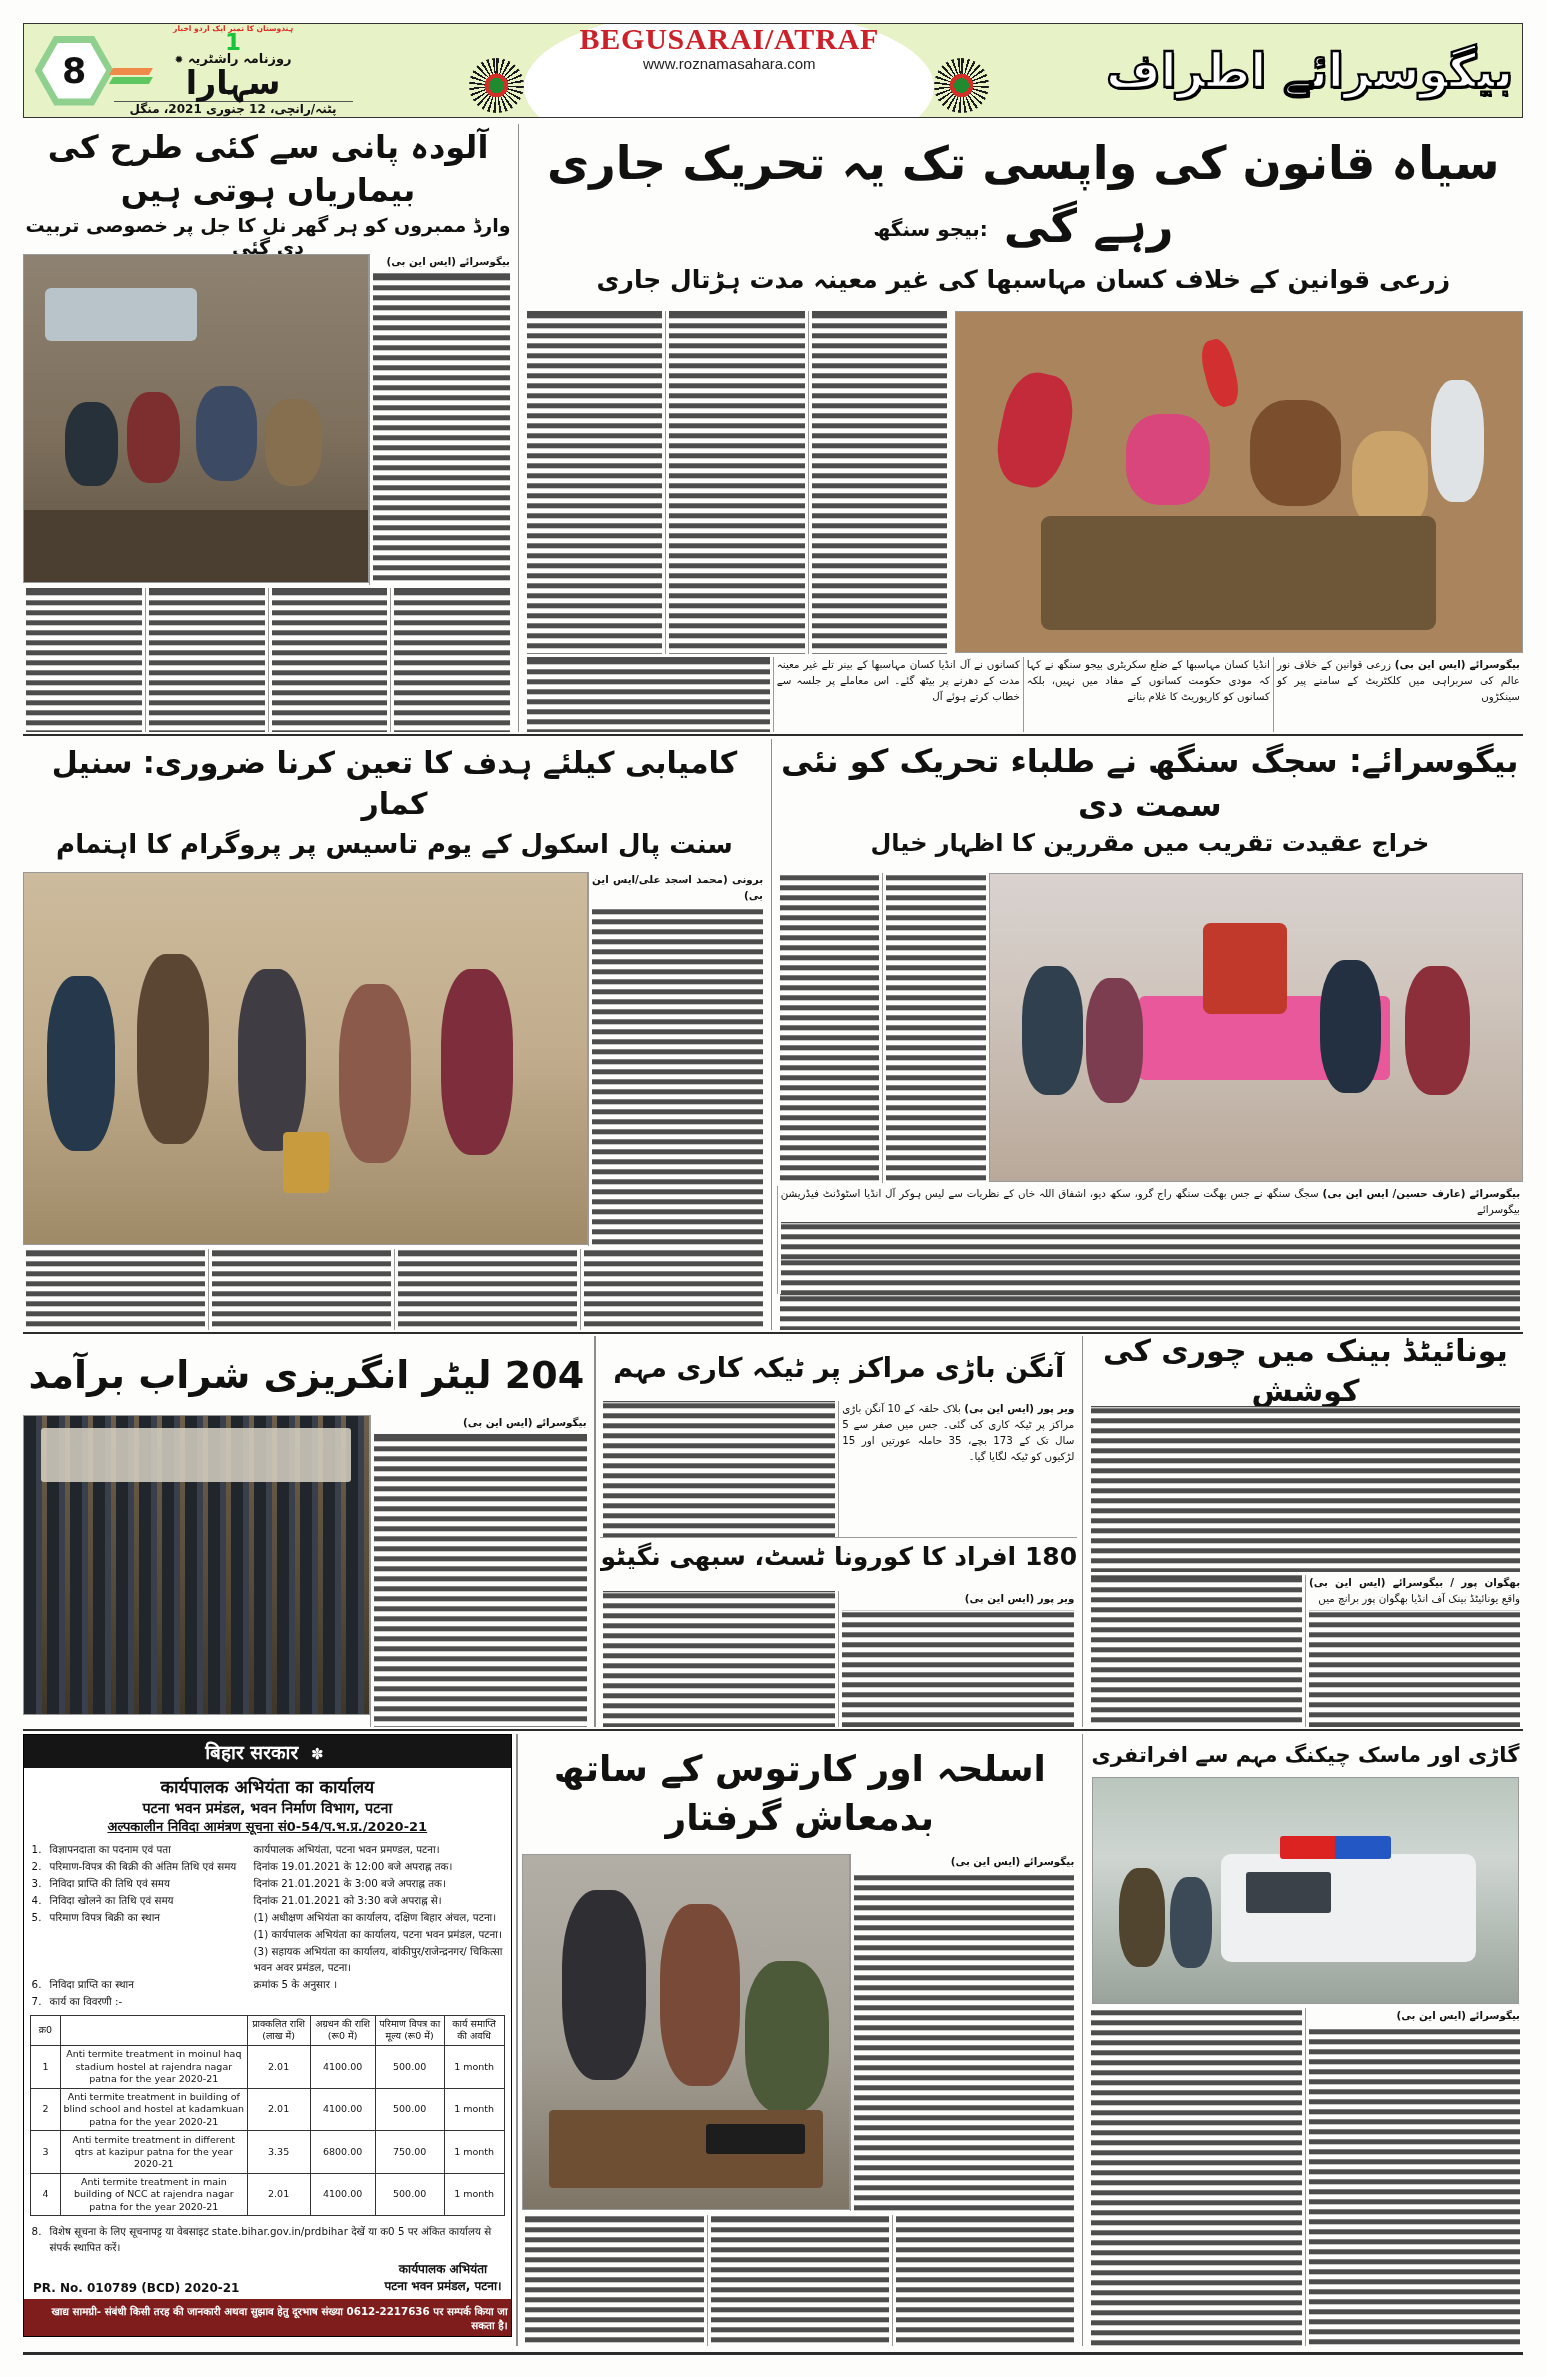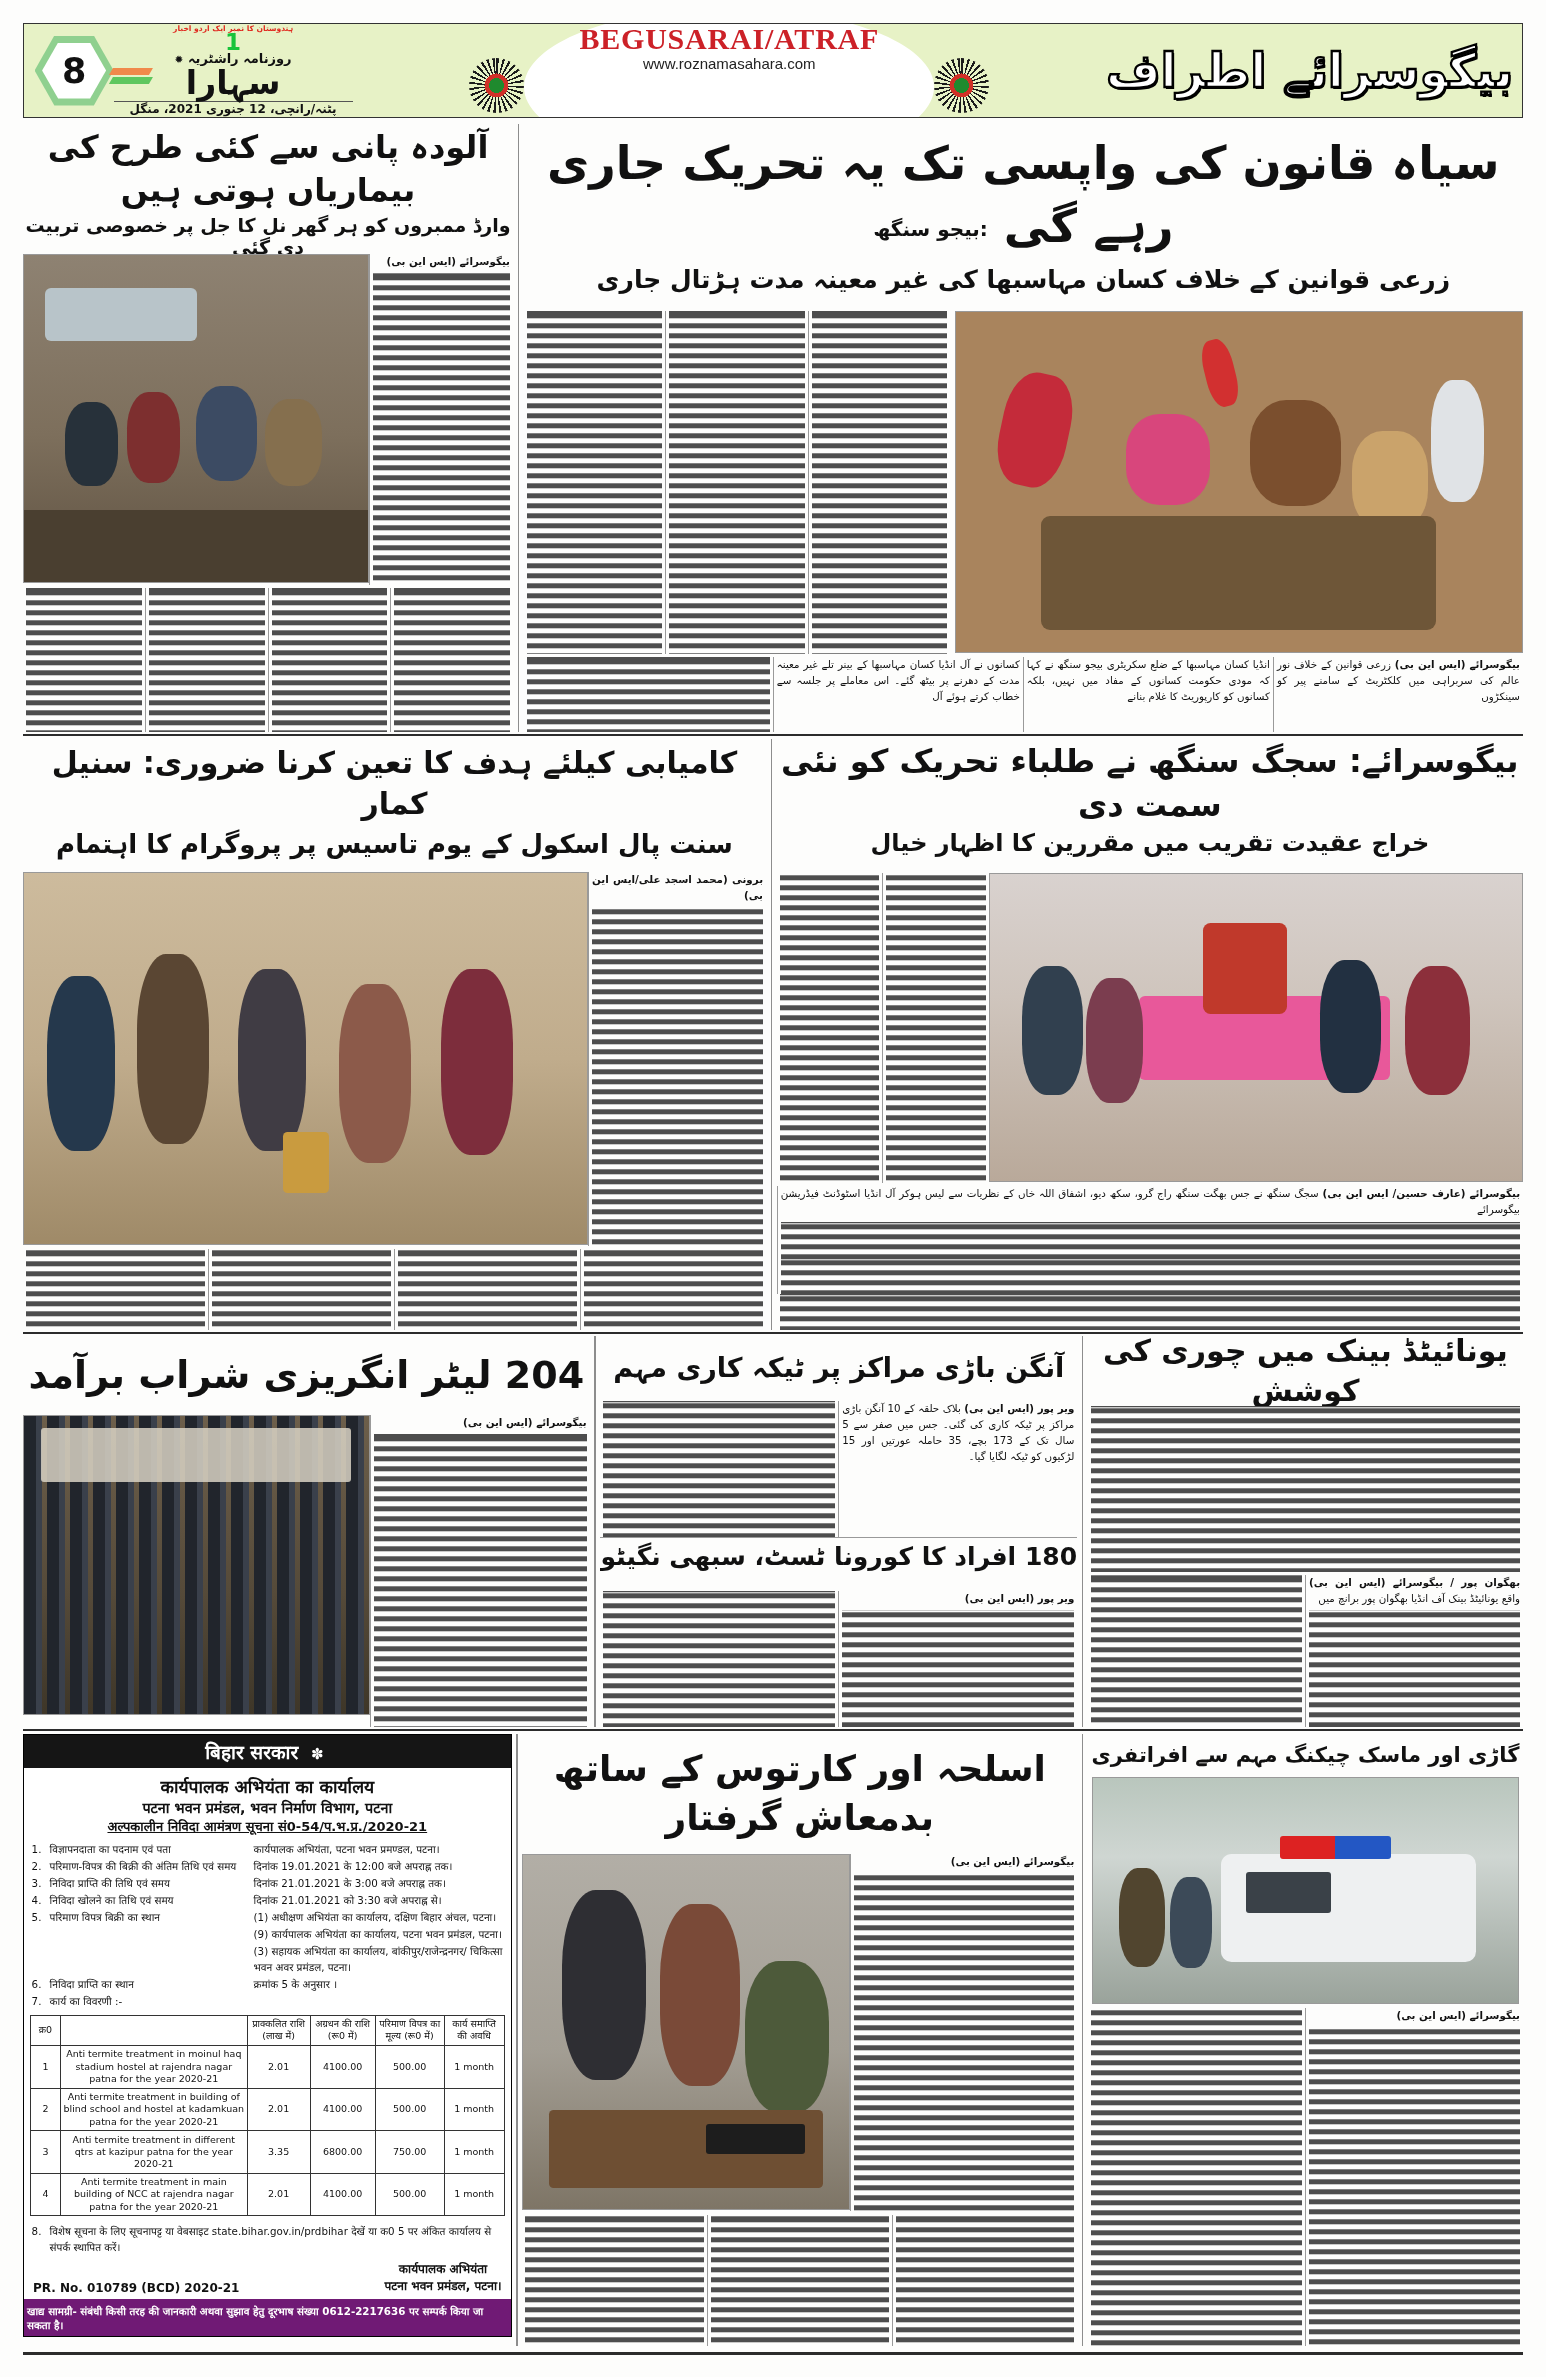--- a/index.html
+++ b/index.html
@@ -67,21 +67,21 @@
   .t-item .l{width:204px;flex:none;}
   .t-item .v{flex:1;}
   #tender table{border-collapse:collapse;margin:4.6px 6px;width:calc(100% - 12px);font-size:9.5px;}
   #tender th,#tender td{border:0.8px solid #333;text-align:center;padding:2.3px 1.5px;line-height:1.3;}
   #tender th{font-weight:normal;}
   .t-note{display:flex;font-size:10.3px;padding:3px 7.6px;line-height:1.5;}
   .t-note .n{width:18px;flex:none;}
   .t-bottom{display:flex;justify-content:space-between;align-items:flex-end;padding:3px 9px 4.6px;}
   .t-pr{font-weight:bold;font-size:12px;}
   .t-sign{text-align:center;font-weight:bold;font-size:12px;line-height:1.4;}
-  .tfoot{background:#701a75;color:#fff;font-weight:bold;text-align:left;font-size:10.3px;padding:4.6px 3px;}
+  .tfoot{background:#7f1d1d;color:#fff;font-weight:bold;text-align:right;font-size:10.3px;padding:4.6px 3px;}
 </style>
 </head>
 <body>
 
 <div id="page">
 
   <div id="masthead">
     <div class="mh-left">
       <div class="hex">
         <div class="hex-in">
@@ -430,21 +430,21 @@
             <span class="v">दिनांक 21.01.2021 को 3:30 बजे अपराह्न से।</span>
           </div>
         <div class="t-item">
           <span class="n">5.</span>
             <span class="l">परिमाण विपत्र बिक्री का स्थान</span>
             <span class="v">(1) अधीक्षण अभियंता का कार्यालय, दक्षिण बिहार अंचल, पटना।</span>
           </div>
         <div class="t-item">
           <span class="n"></span>
             <span class="l"></span>
-            <span class="v">(9) कार्यपालक अभियंता का कार्यालय, पटना भवन प्रमंडल, पटना।</span>
+            <span class="v">(1) कार्यपालक अभियंता का कार्यालय, पटना भवन प्रमंडल, पटना।</span>
           </div>
         <div class="t-item">
           <span class="n"></span>
             <span class="l"></span>
             <span class="v">(3) सहायक अभियंता का कार्यालय, बांकीपुर/राजेन्द्रनगर/ चिकित्सा भवन अवर प्रमंडल, पटना।</span>
           </div>
         <div class="t-item">
           <span class="n">6.</span>
             <span class="l">निविदा प्राप्ति का स्थान</span>
             <span class="v">क्रमांक 5 के अनुसार ।</span>

